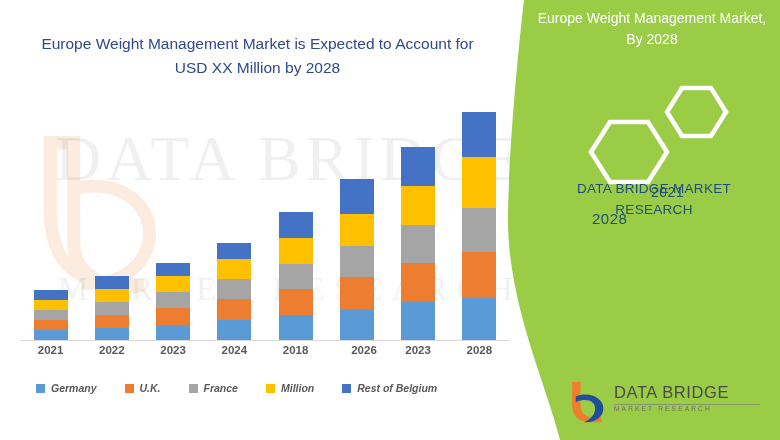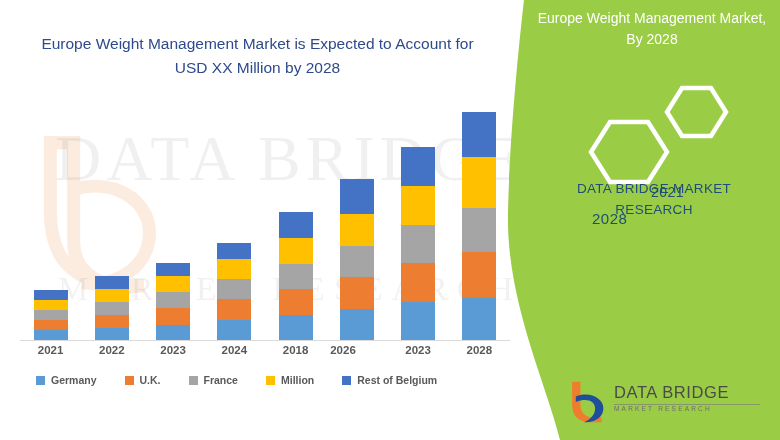--- a/index.html
+++ b/index.html
@@ -127,21 +127,22 @@
     font-family: "Liberation Sans", sans-serif;
   }
 
   .legend {
     position: absolute;
     left: 36px;
     top: 374px;
     width: 480px;
     height: 20px;
     display: flex;
-    align-items: flex-start;
+    align-items: flex-end;
+    font-style: italic;
   }
   .legend-item {
     display: flex;
     align-items: center;
     margin-right: 28px;
     white-space: nowrap;
   }
   .legend-swatch {
     width: 9px;
     height: 9px;
@@ -341,21 +342,21 @@
           <div class="seg" style="background: rgb(91, 155, 213); height: 42px;"></div>
         </div>
       </div>
 
     <div class="axis-row" id="axis-row">
         <div class="axis-label" style="left: 0.625px;">2021</div>
         <div class="axis-label" style="left: 61.875px;">2022</div>
         <div class="axis-label" style="left: 123.125px;">2023</div>
         <div class="axis-label" style="left: 184.375px;">2024</div>
         <div class="axis-label" style="left: 245.625px;">2018</div>
-        <div class="axis-label" style="left: 293px;">2026</div>
+        <div class="axis-label" style="left: 314px;">2026</div>
         <div class="axis-label" style="left: 368.125px;">2023</div>
         <div class="axis-label" style="left: 429.375px;">2028</div>
       </div>
 
     <div class="legend" id="legend">
         <div class="legend-item">
           <span class="legend-swatch" style="background: rgb(91, 155, 213);"></span>
           <span class="legend-text">Germany</span>
         </div>
         <div class="legend-item">

